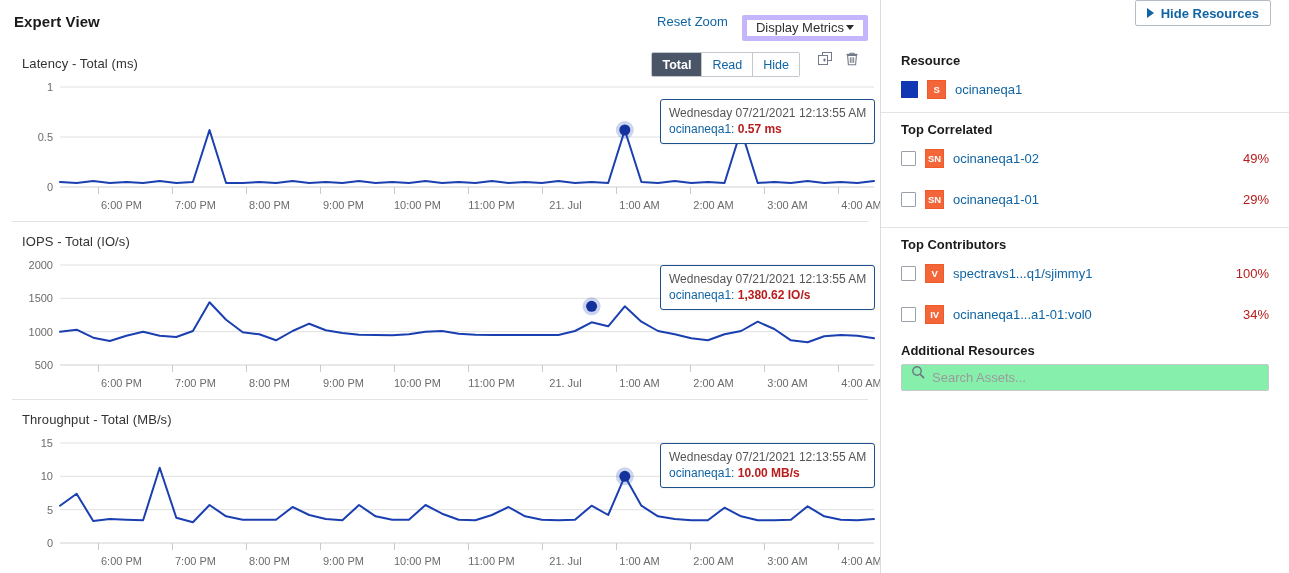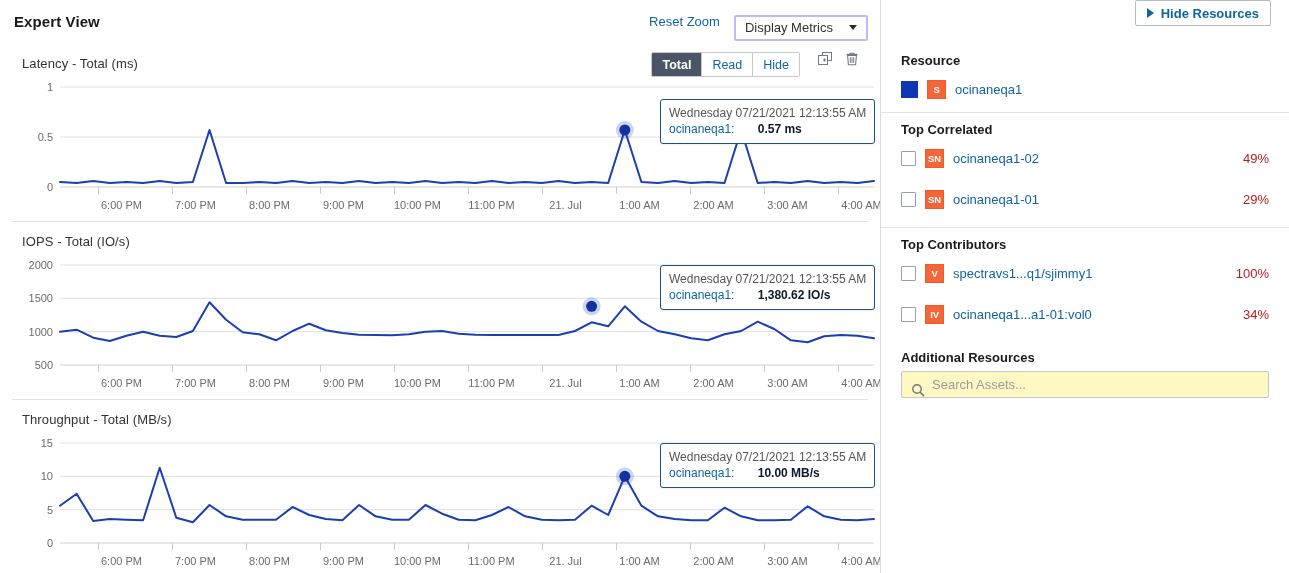--- a/index.html
+++ b/index.html
@@ -17,22 +17,22 @@
     height:44px;display:flex;align-items:center;padding:0 12px 0 14px;
     border-bottom:1px solid #ffffff;box-sizing:border-box;
   }
   .page-title{font-size:15px;font-weight:bold;color:#1a1a1a;letter-spacing:.1px;}
   .topbar-right{margin-left:auto;display:flex;align-items:center;gap:14px;}
   .link-btn{
     color:#1064a4;font-size:13px;cursor:pointer;background:none;border:none;
     font-family:inherit;padding:0;
   }
   .select-box{
-    border:2px solid #c4b5fd;background:#fff;border-radius:2px;
-    height:26px;display:flex;align-items:center;gap:16px;
+    border:5px solid #c4b5fd;background:#fff;border-radius:2px;
+    height:26px;display:flex;align-items:center;gap:2px;
     padding:0 9px;font-size:13px;color:#303030;cursor:pointer;box-sizing:border-box;margin-top:12px;
   }
   .caret{width:0;height:0;border-left:4.5px solid transparent;border-right:4.5px solid transparent;border-top:5px solid #2b2b2b;}
 
   
   .chart-panel{
     position:relative;margin:0 12px;border-bottom:1px solid #e3e3e3;
     box-sizing:border-box;
   }
   .chart-panel.last{border-bottom:none;}
@@ -60,21 +60,21 @@
   }
   .ic{cursor:pointer;opacity:.85;}
 
   
   .tooltip{
     position:absolute;background:#ffffff;border:1px solid #1c4f8b;border-radius:3px;
     padding:5px 8px 6px 8px;font-size:12px;line-height:16px;color:#555;
     white-space:nowrap;z-index:8;box-shadow:0 1px 2px rgba(0,0,0,.06);
   }
   .tooltip .tt-row2{color:#1064a4;}
-  .tooltip .tt-val{color:#0f172a;font-weight:bold;margin-left:20px;}
+  .tooltip .tt-val{color:#b91c1c;font-weight:bold;}
 
   
   .side{
     width:409px;height:573px;border-left:1px solid #dcdcdc;box-sizing:border-box;
     background:#ffffff;position:relative;
   }
   .side-top{height:44px;display:flex;align-items:flex-start;justify-content:flex-end;padding-right:18px;box-sizing:border-box;}
   .hide-btn{
     border:1px solid #b5bcc4;background:#fff;border-radius:2px;height:26px;
     display:flex;align-items:center;gap:7px;padding:0 11px;cursor:pointer;
@@ -94,21 +94,21 @@
     width:19px;height:19px;border:1px solid #f05a28;background:#f3663a;color:#fff;
     font-size:9.5px;font-weight:bold;display:flex;align-items:center;justify-content:center;
     flex:none;box-sizing:border-box;letter-spacing:-.2px;
   }
   .res-name{font-size:13px;color:#1064a4;cursor:pointer;}
   .pct{margin-left:auto;font-size:13px;color:#b91c1c;}
   .divider{height:1px;background:#e3e3e3;margin:8px 0 0 0;}
 
   .search-wrap{
     position:relative;margin-top:6px;height:27px;border:1px solid #c3c8ce;border-radius:2px;
-    display:flex;align-items:flex-end;background:#fef9c3;box-sizing:border-box;
+    display:flex;align-items:flex-start;background:#86efac;box-sizing:border-box;
   }
   .search-wrap svg{margin:0 7px 0 9px;flex:none;}
   .search-input{
     border:none;outline:none;font-size:13px;font-family:inherit;color:#333;
     background:transparent;width:100%;height:100%;padding:0;
   }
   .search-input::placeholder{color:#9b9b9b;}
   .axis-text{font-size:11px;fill:#6b6b6b;font-family:"Liberation Sans", sans-serif;}
   .grid-line{stroke:#e0e0e0;stroke-width:1;}
   .tick-line{stroke:#c9c9c9;stroke-width:1;}
@@ -346,21 +346,21 @@
         <span class="res-name">spectravs1...q1/sjimmy1</span>
         <span class="pct">100%</span>
       </div>
       <div class="res-row" style="margin-top:11px;">
         <span class="cbx"></span>
         <span class="badge">IV</span>
         <span class="res-name">ocinaneqa1...a1-01:vol0</span>
         <span class="pct">34%</span>
       </div>
 
-      <div class="sec-title" style="margin-top:21px;">Additional Resources</div>
+      <div class="sec-title" style="margin-top:14px;">Additional Resources</div>
       <div class="search-wrap">
         <svg width="14" height="14" viewBox="0 0 14 14">
           <circle cx="6" cy="6" r="4.2" fill="none" stroke="#6e7883" stroke-width="1.4"></circle>
           <path d="M9.2 9.2L12.6 12.6" stroke="#6e7883" stroke-width="1.6" stroke-linecap="round"></path>
         </svg>
         <input class="search-input" type="text" placeholder="Search Assets..." style="">
       </div>
     </div>
   </div>
 </div>

